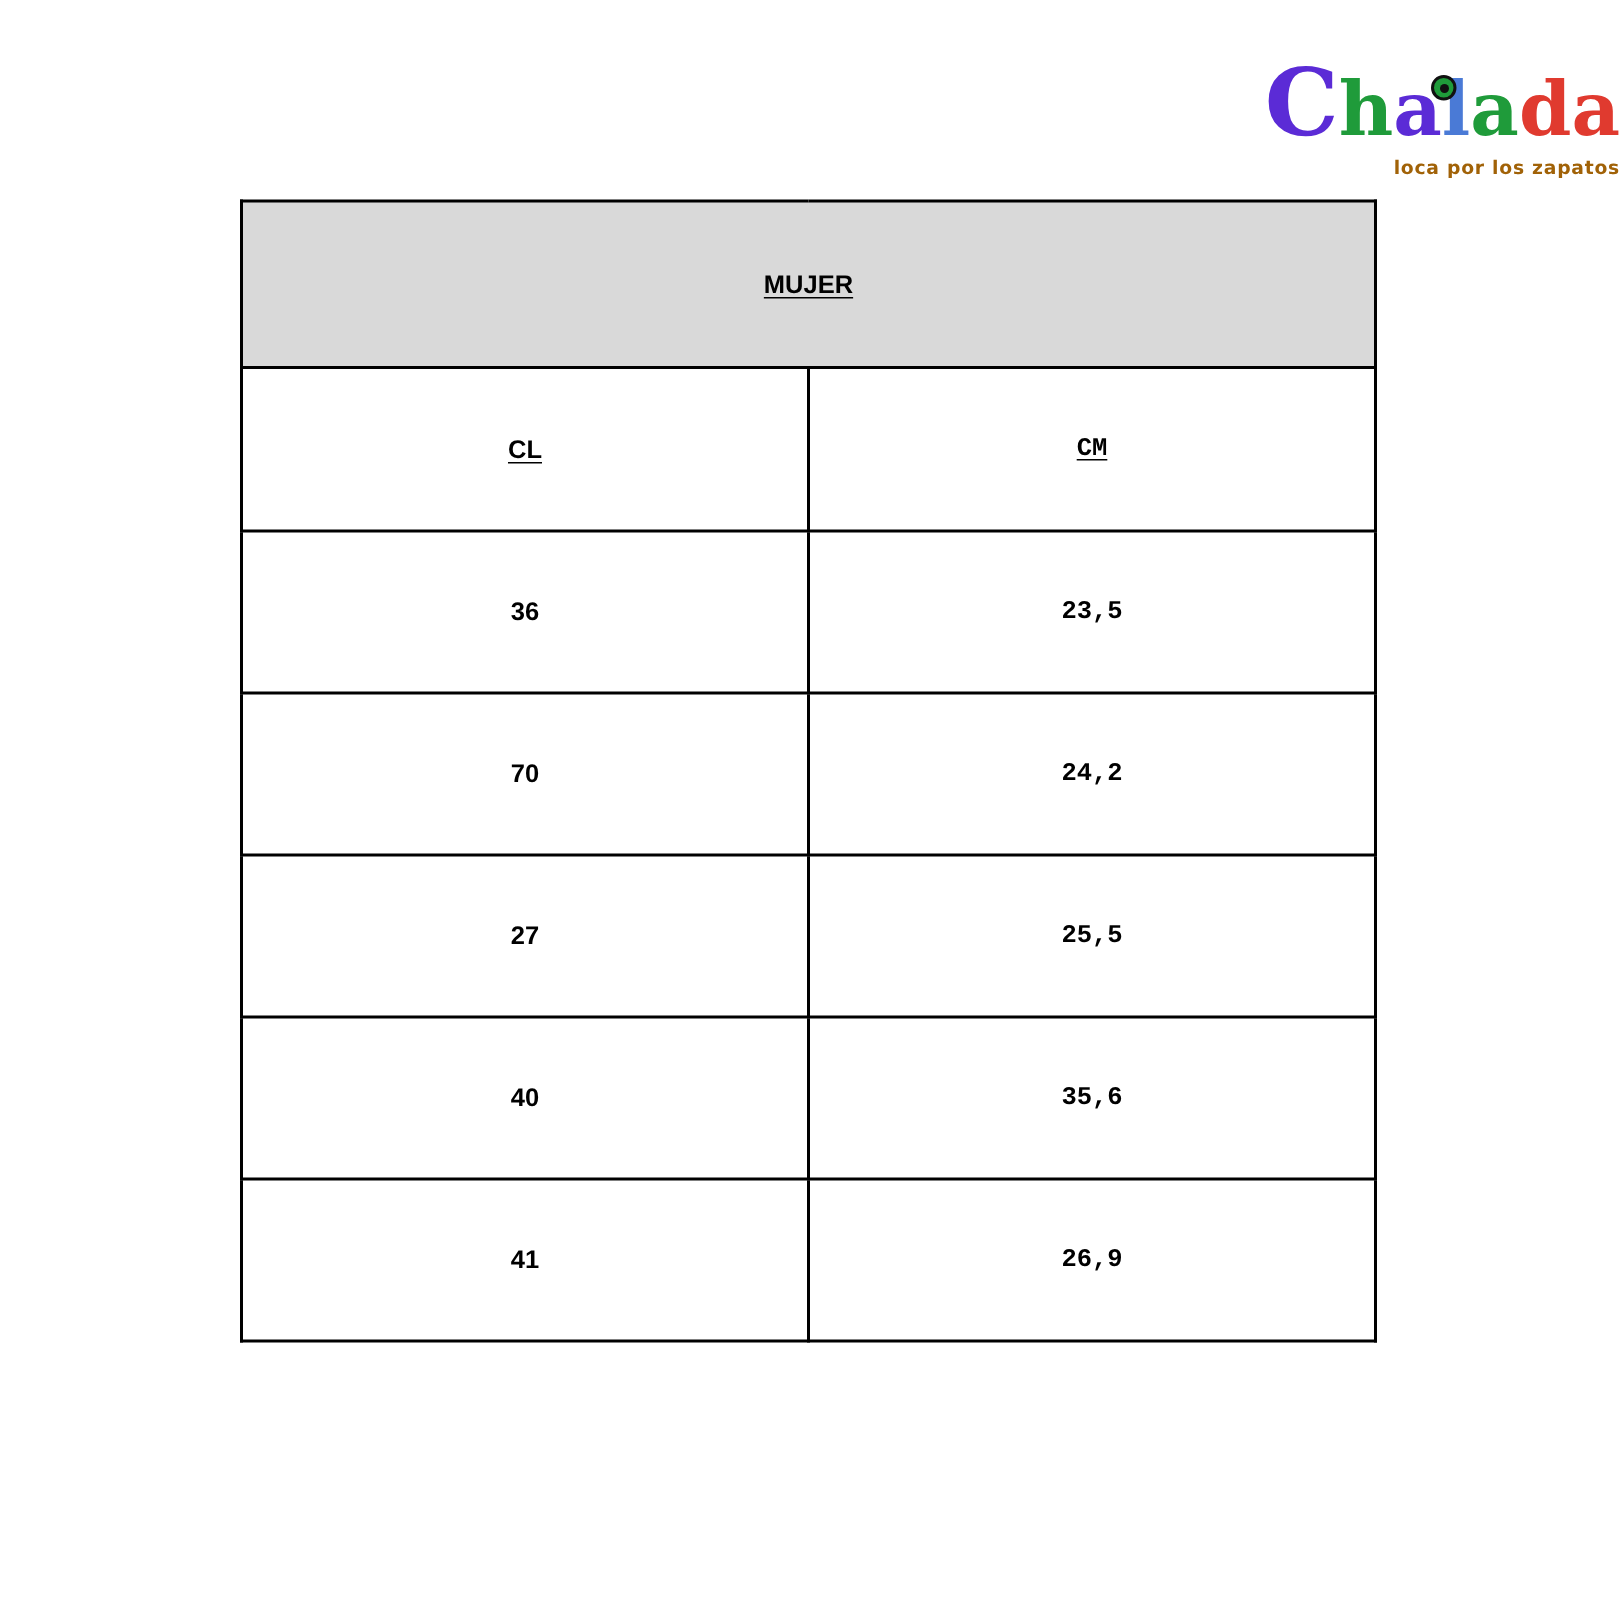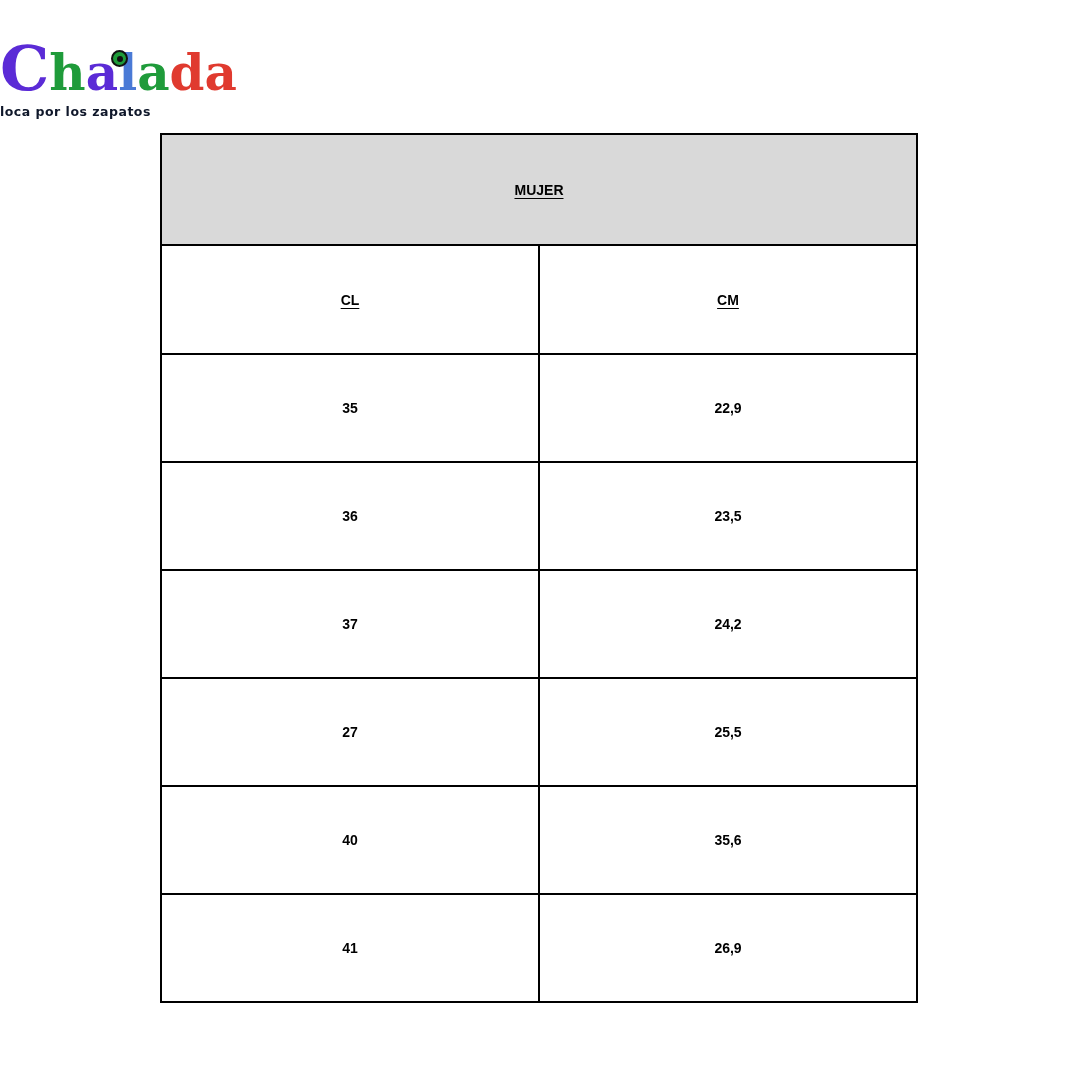--- a/index.html
+++ b/index.html
@@ -15,21 +15,21 @@
     position: relative;
     overflow: hidden;
   }
 
   
   .logo-area {
     position: absolute;
     left: 0;
     top: 38px;
     width: 1080px;
-    text-align: left;
+    text-align: right;
   }
   .logo-word {
     font-family: "DejaVu Serif", serif;
     font-size: 50px;
     font-weight: 700;
     line-height: 1;
     letter-spacing: 0px;
     display: inline-block;
     position: relative;
   }
@@ -65,56 +65,56 @@
     background: #101010;
     left: 3.5px;
     top: 3.5px;
   }
 
   .logo-tag {
     margin-top: 4px;
     font-family: "DejaVu Sans", sans-serif;
     font-size: 12.5px;
     letter-spacing: 0.5px;
-    color: #0f172a;
+    color: #a16207;
     font-weight: 600;
   }
 
   
   .size-table {
     position: absolute;
     left: 160px;
     top: 133px;
     width: 758px;
     border-collapse: collapse;
     table-layout: fixed;
   }
   .size-table td {
     border: 2px solid #000000;
     text-align: center;
     vertical-align: middle;
     font-weight: 700;
-    font-size: 14px;
+    font-size: 17px;
   }
   .title-cell {
     background: #d9d9d9;
     height: 107px;
     font-size: 19px;
   }
   .title-cell u { text-underline-offset: 3px; }
   .head-cell {
     height: 105px;
     font-size: 18px;
   }
   .head-cell u { text-underline-offset: 3px; }
   .data-cell {
     height: 104px;
   }
   .col-left  { width: 379px; }
-  .col-right { width: 379px; }
+  .col-right { width: 379px; font-family: Liberation Mono, monospace; }
 </style>
 </head>
 <body>
 
 <div class="logo-area">
   <div class="logo-word">
     <span class="l-c">C</span><span class="l-h">h</span><span class="l-a1">a</span><span class="l-l">l</span><span class="l-a2">a</span><span class="l-d">d</span><span class="l-a3">a</span>
     <span class="logo-dot"></span>
   </div>
   <div class="logo-tag">loca por los zapatos</div>
@@ -129,29 +129,25 @@
     </tr>
     <tr>
       <td class="head-cell col-left">
         <u>CL</u>
       </td>
       <td class="head-cell col-right">
         <u>CM</u>
       </td>
     </tr>
     <tr>
-      <td class="data-cell col-left">35</td>
-      <td class="data-cell col-right">22,9</td>
-    </tr>
-    <tr>
       <td class="data-cell col-left">36</td>
       <td class="data-cell col-right">23,5</td>
     </tr>
     <tr>
-      <td class="data-cell col-left">37</td>
+      <td class="data-cell col-left">70</td>
       <td class="data-cell col-right">24,2</td>
     </tr>
     <tr>
       <td class="data-cell col-left">27</td>
       <td class="data-cell col-right">25,5</td>
     </tr>
     <tr>
       <td class="data-cell col-left">40</td>
       <td class="data-cell col-right">35,6</td>
     </tr>

